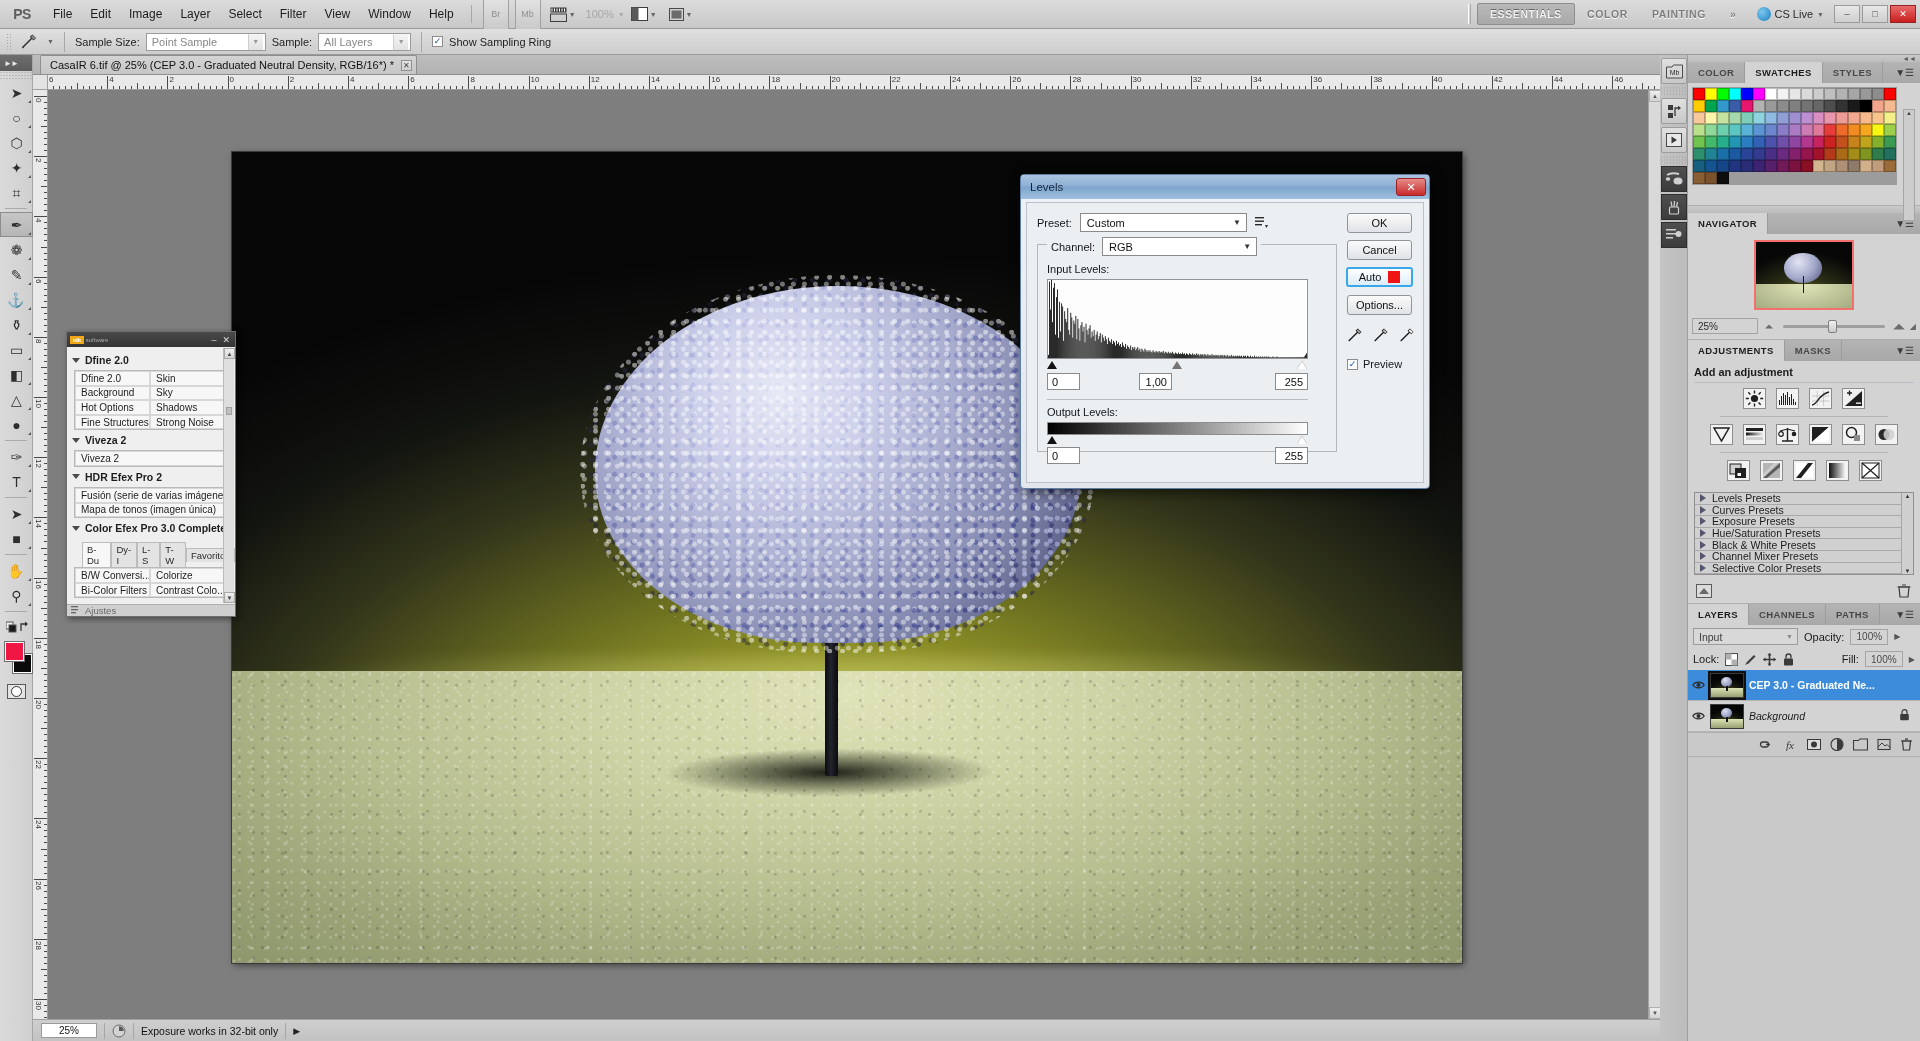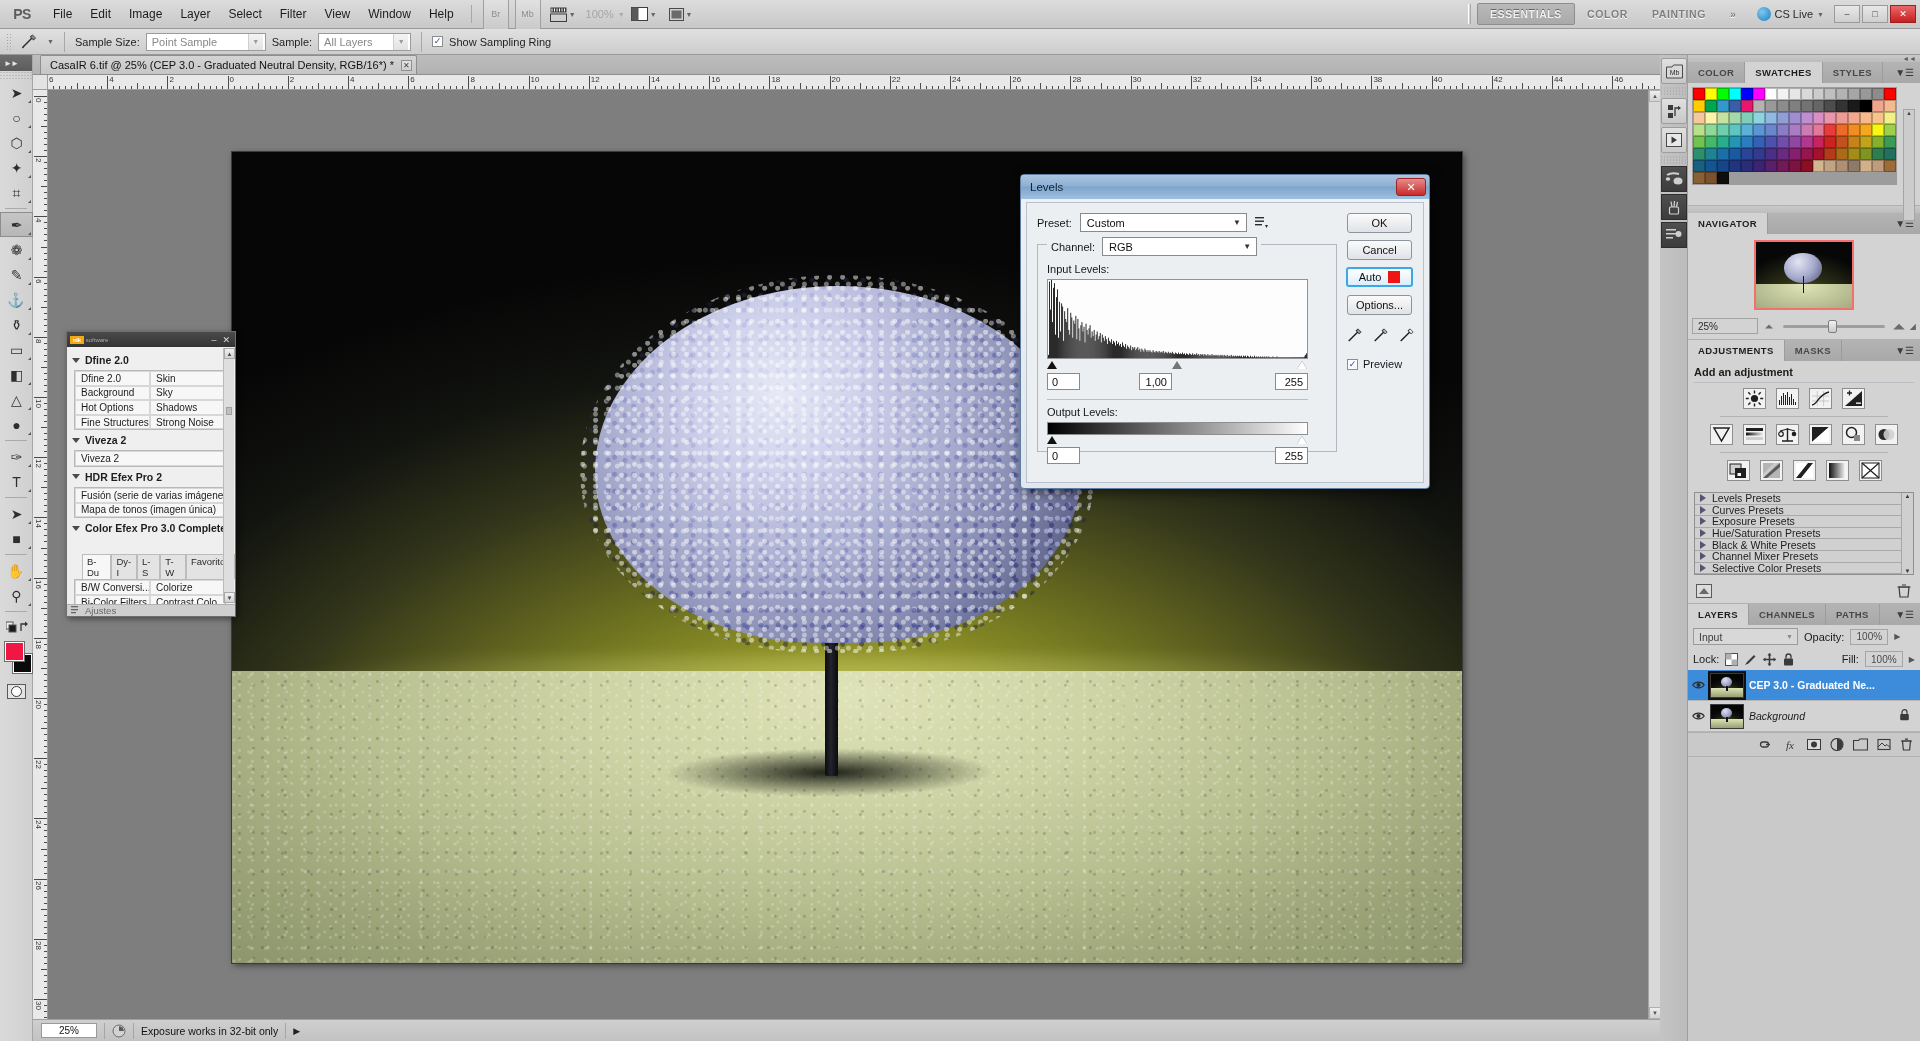--- a/index.html
+++ b/index.html
@@ -313,21 +313,21 @@
   .nik-logo2 { color:#aaa; font-size:6px; margin-left:2px;}
   .nik-winbtns { margin-left:auto; display:flex; gap:6px; color:#ddd; font-size:9px; padding-right:2px;}
   .nik-body { position:absolute; left:0; top:15px; right:0; bottom:12px; overflow:hidden; padding:3px 0 0 3px;}
   .nik-group { font-size:10.5px; font-weight:bold; color:#1d1d1d; display:flex; align-items:center; gap:5px;
      padding:4px 0 4px 2px;}
   .nik-tri { width:0;height:0; border-left:4px solid transparent; border-right:4px solid transparent; border-top:5px solid #4a4a4a;}
   .nik-grid { display:grid; grid-template-columns:1fr 1fr; border:1px solid #b9b9b9; width:152px; margin-left:4px;}
   .nik-grid.one { grid-template-columns:1fr; }
   .nik-cell { height:14.6px; border:1px solid #d7d7d7; background:#f7f7f7; font-size:10px; color:#1c1c1c;
      display:flex; align-items:center; padding-left:5px; overflow:hidden; white-space:nowrap;}
-  .nik-tabs { display:flex; margin-left:12px; margin-top:16px; }
+  .nik-tabs { display:flex; margin-left:12px; margin-top:4px;align-items:center; }
   .nik-tab { font-size:9.5px; padding:1px 4px; border:1px solid #bcbcbc; background:#e3e3e3; border-bottom:none; color:#2a2a2a;}
   .nik-tab.active { background:#f7f7f7; font-weight:normal;}
   .nik-scroll { position:absolute; right:1px; top:16px; width:11px; bottom:13px; background:#dedede; border-left:1px solid #bbb;}
   .nik-sb-btn { width:11px; height:11px; background:linear-gradient(to bottom,#f0f0f0,#d2d2d2); border:1px solid #a9a9a9;
      display:flex; align-items:center; justify-content:center; font-size:6px; color:#444;}
   .nik-footer { position:absolute; left:0; right:0; bottom:0; height:12px; background:#cfcfcf; border-top:1px solid #b1b1b1;
      display:flex; align-items:center; gap:4px; padding-left:4px; font-size:9.5px; color:#666;}
 
   
   .levels {

